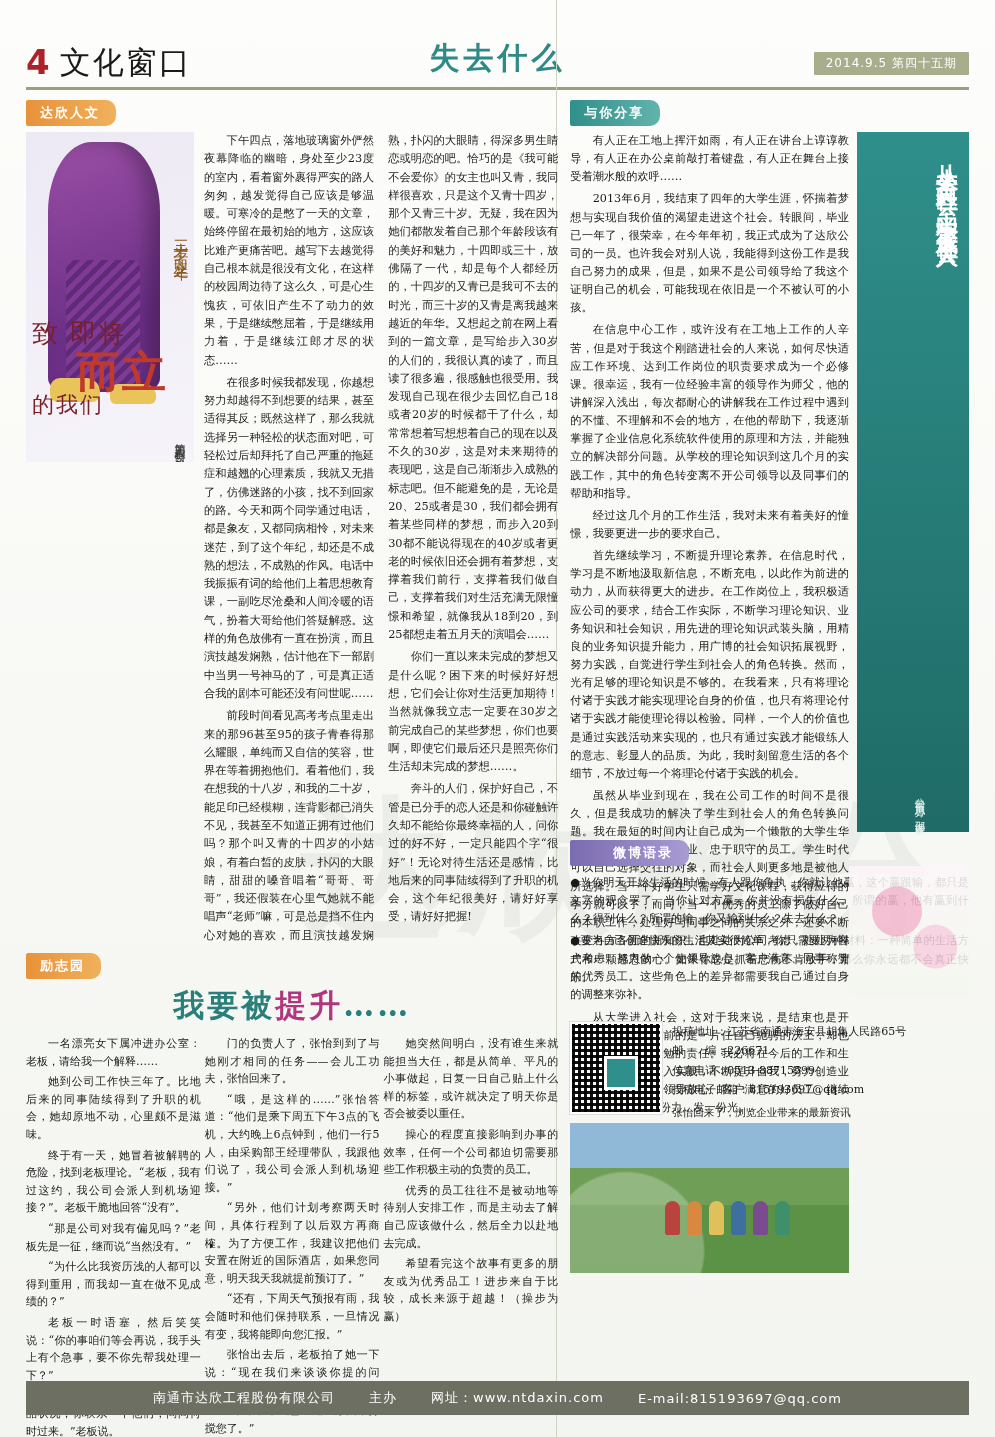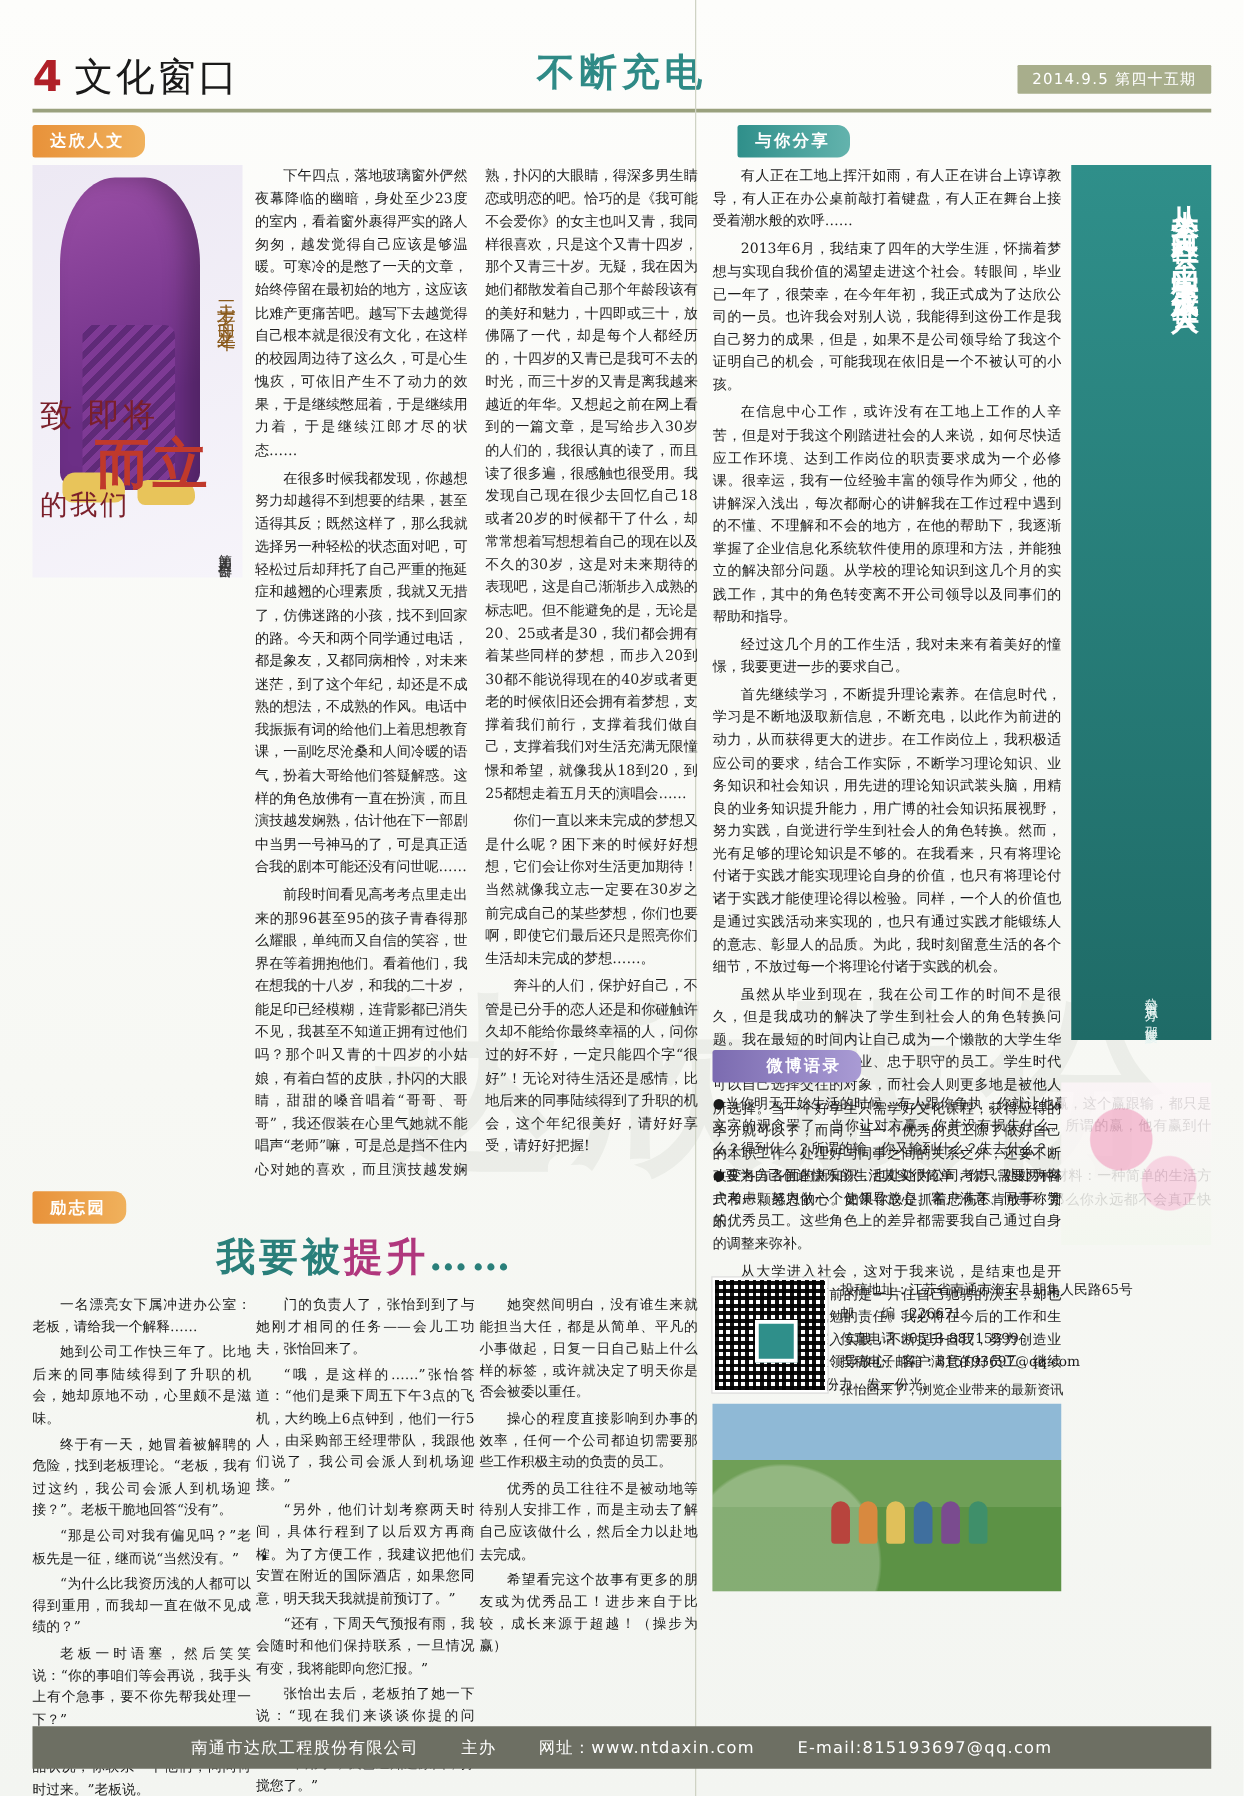--- a/index.html
+++ b/index.html
@@ -137,21 +137,21 @@
   .zhi-heading .accent { color: #b0377d; }
   .zhi-cols {
     display: flex; gap: 4px;
     font-size: 11px; line-height: 1.6; text-align: justify;
     font-family: "DejaVu Serif","Liberation Serif",serif;
   }
   .zhi-cols .c { width: 33.33%; }
   .zhi-cols p { margin: 0 0 3px 0; text-indent: 2em; }
 
   
-  .share-head { display:flex; align-items:center; gap:6px;margin-left:20px; }
+  .share-head { display:flex; align-items:center; gap:6px; }
   .right-feature {
     margin-top: 6px;
     height: 700px;
     position: relative;
     display: flex; flex-direction: row-reverse; gap: 8px;
   }
   .v-title-wrap {
     width: 112px; flex: 0 0 112px;
     background: linear-gradient(180deg,#2f8f8a,#1f6b67);
     color: #fff;
@@ -239,21 +239,21 @@
   }
 </style>
 </head>
 <body>
 
 <div class="page">
 
   <div class="masthead">
     <div class="page-num">4</div>
     <div class="masthead-title">文化窗口</div>
-    <div class="brand">不断充电</div>
+    <div class="brand">失去什么</div>
     <div class="issue">2014.9.5  第四十五期</div>
   </div>
 
   <div class="watermark">达欣股份</div>
 
   <div class="body-area">
     <div class="divider-v"></div>
 
     <div class="col-left">
 

